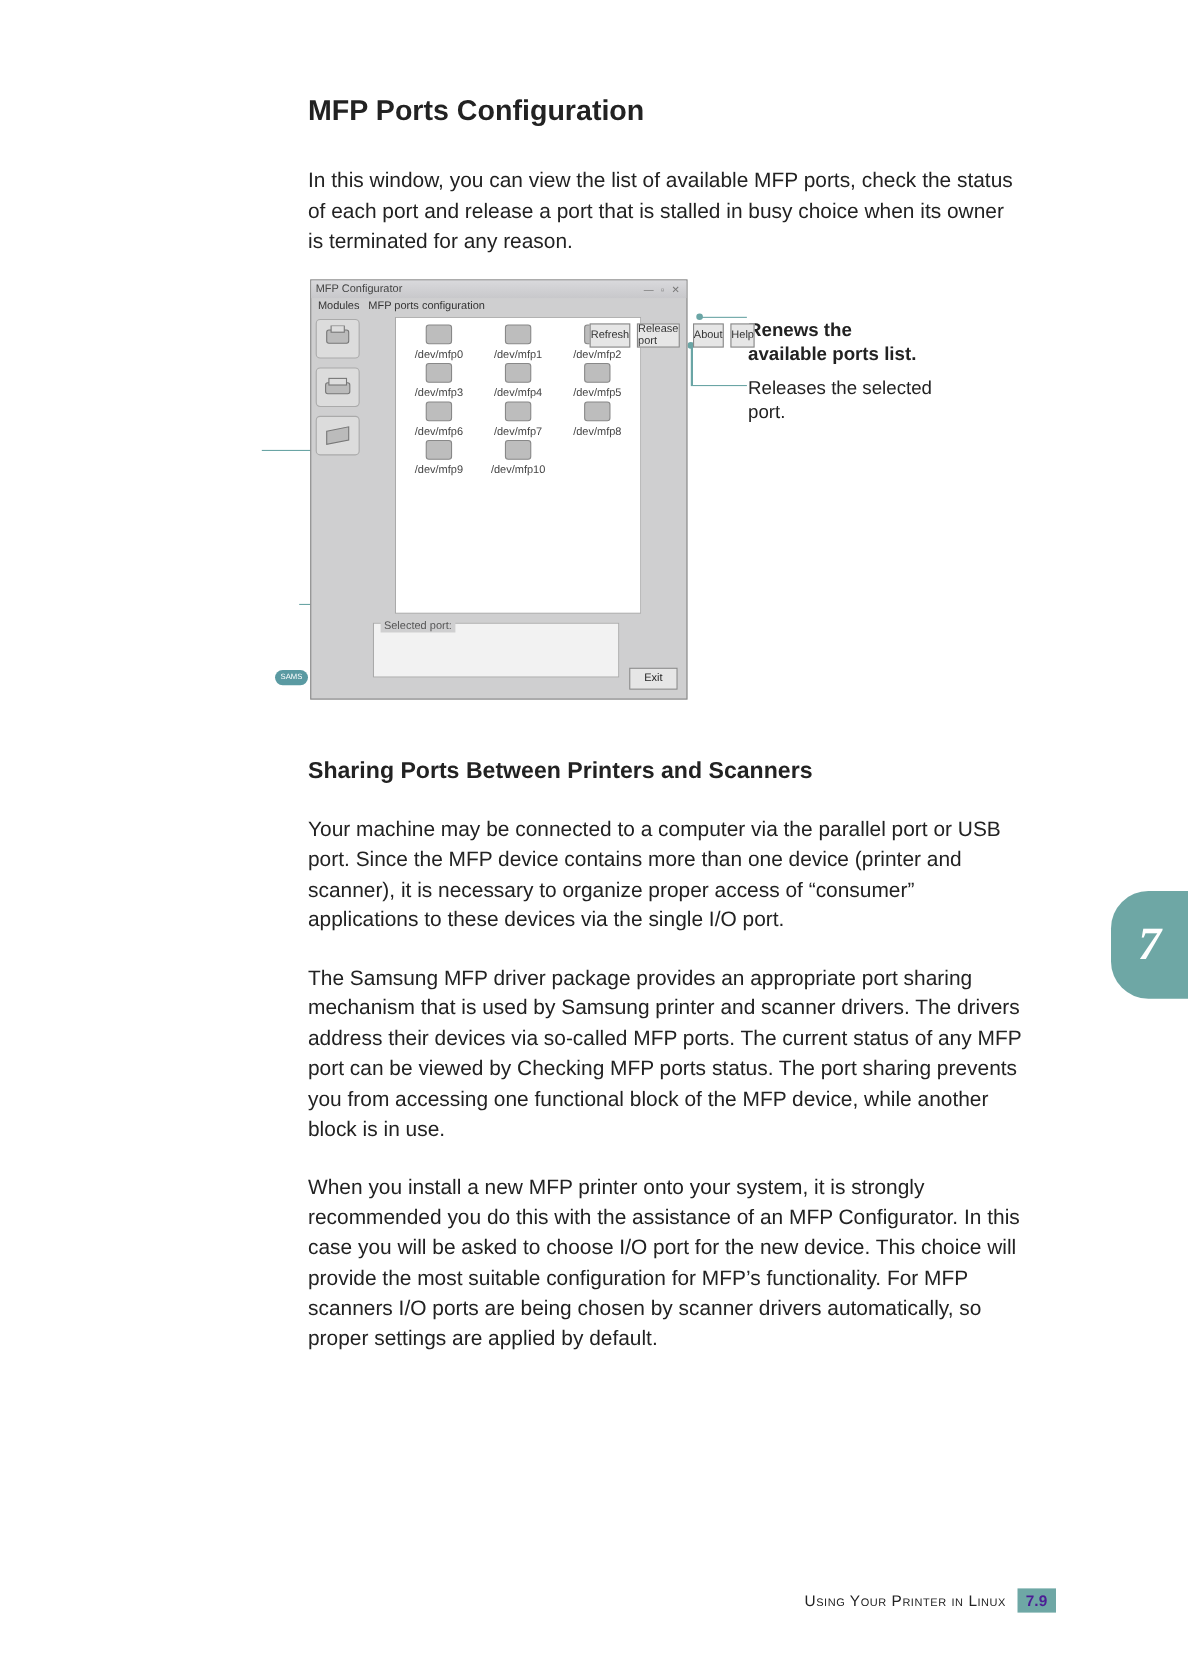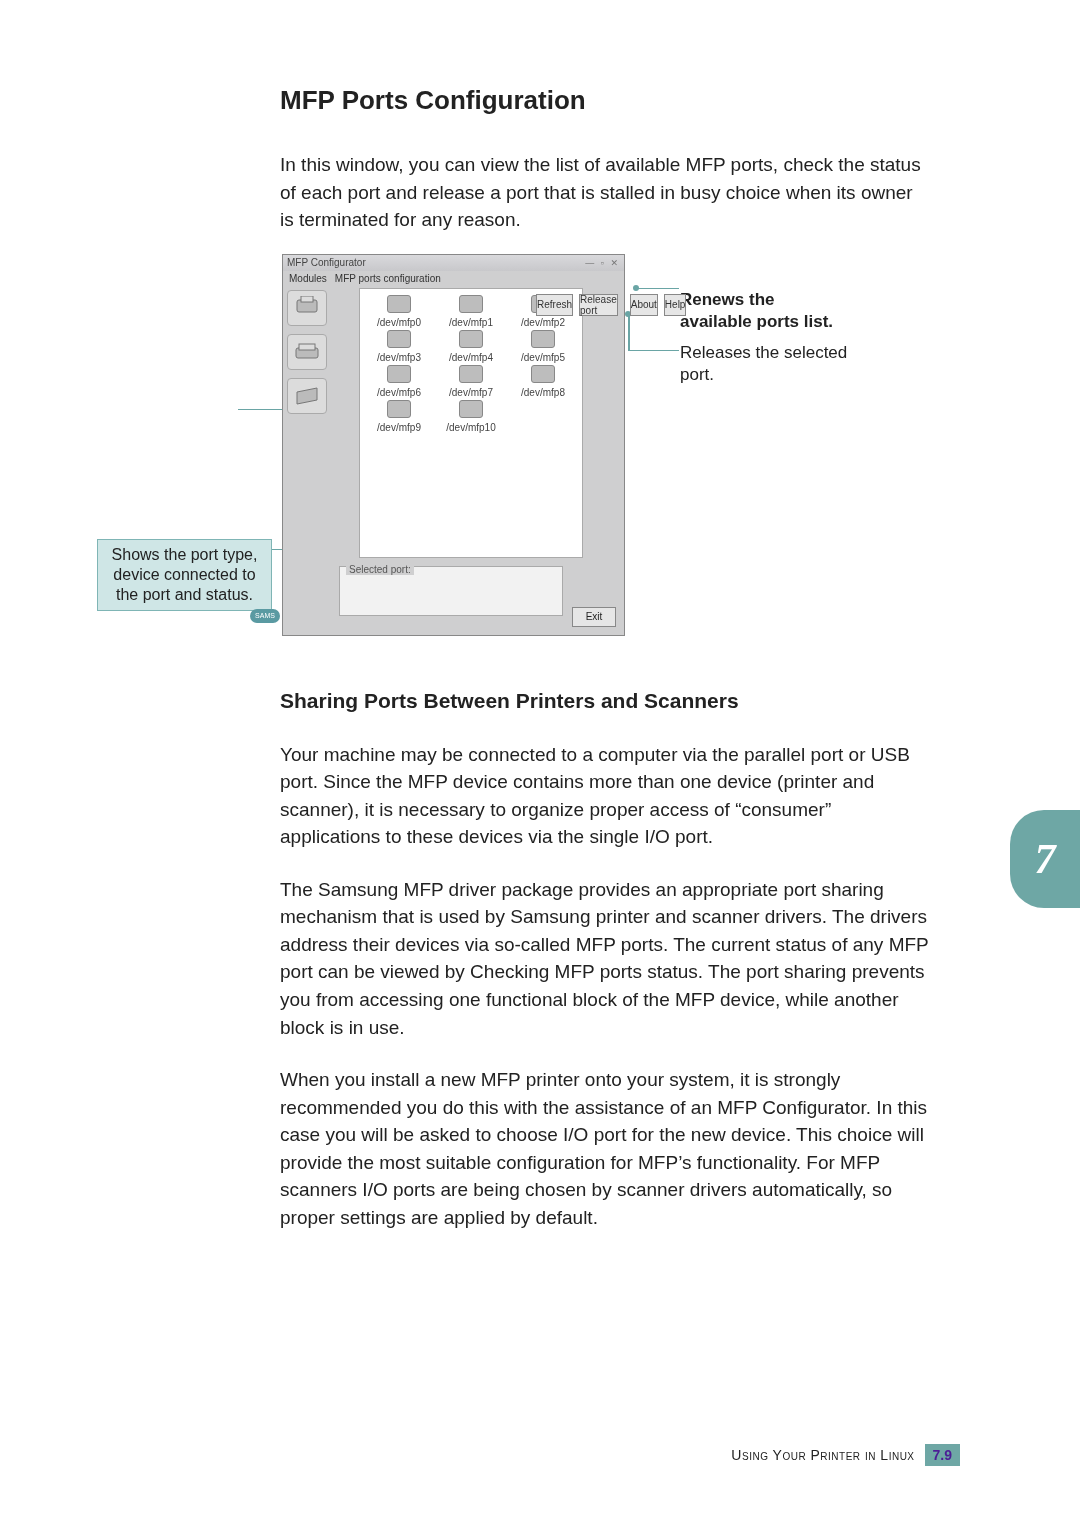--- a/index.html
+++ b/index.html
@@ -268,21 +268,20 @@
 <div class="page">
 
   <h2 class="main-heading">MFP Ports Configuration</h2>
 
   <p class="intro-para">In this window, you can view the list of available MFP ports, check the status of each port and release a port that is stalled in busy choice when its owner is terminated for any reason.</p>
 
   <div class="figure-area">
 
     <div class="line" style="left:-42px; top:155px; width:60px; height:1.5px;"></div>
 
-    <div class="callout" style="left:-183px; top:285px; width:175px;">Shows the port type,<br>device connected to<br>the port and status.</div>
     <div class="line" style="left:-8px; top:295px; width:66px; height:1.5px;"></div>
 
     <div class="callout" style="left:198px; top:189px; width:146px;">Shows all of the<br>available ports.</div>
 
     <div class="plain-callout" style="left:400px; top:35px;font-weight:bold;">Renews the<br>available ports list.</div>
     <div class="line" style="left:355px; top:34px; width:44px; height:1.5px;"></div>
     <div class="dot" style="left:353px; top:31px;"></div>
 
     <div class="plain-callout" style="left:400px; top:88px;">Releases the selected<br>port.</div>
     <div class="line" style="left:348px; top:96px; width:51px; height:1.5px;"></div>

